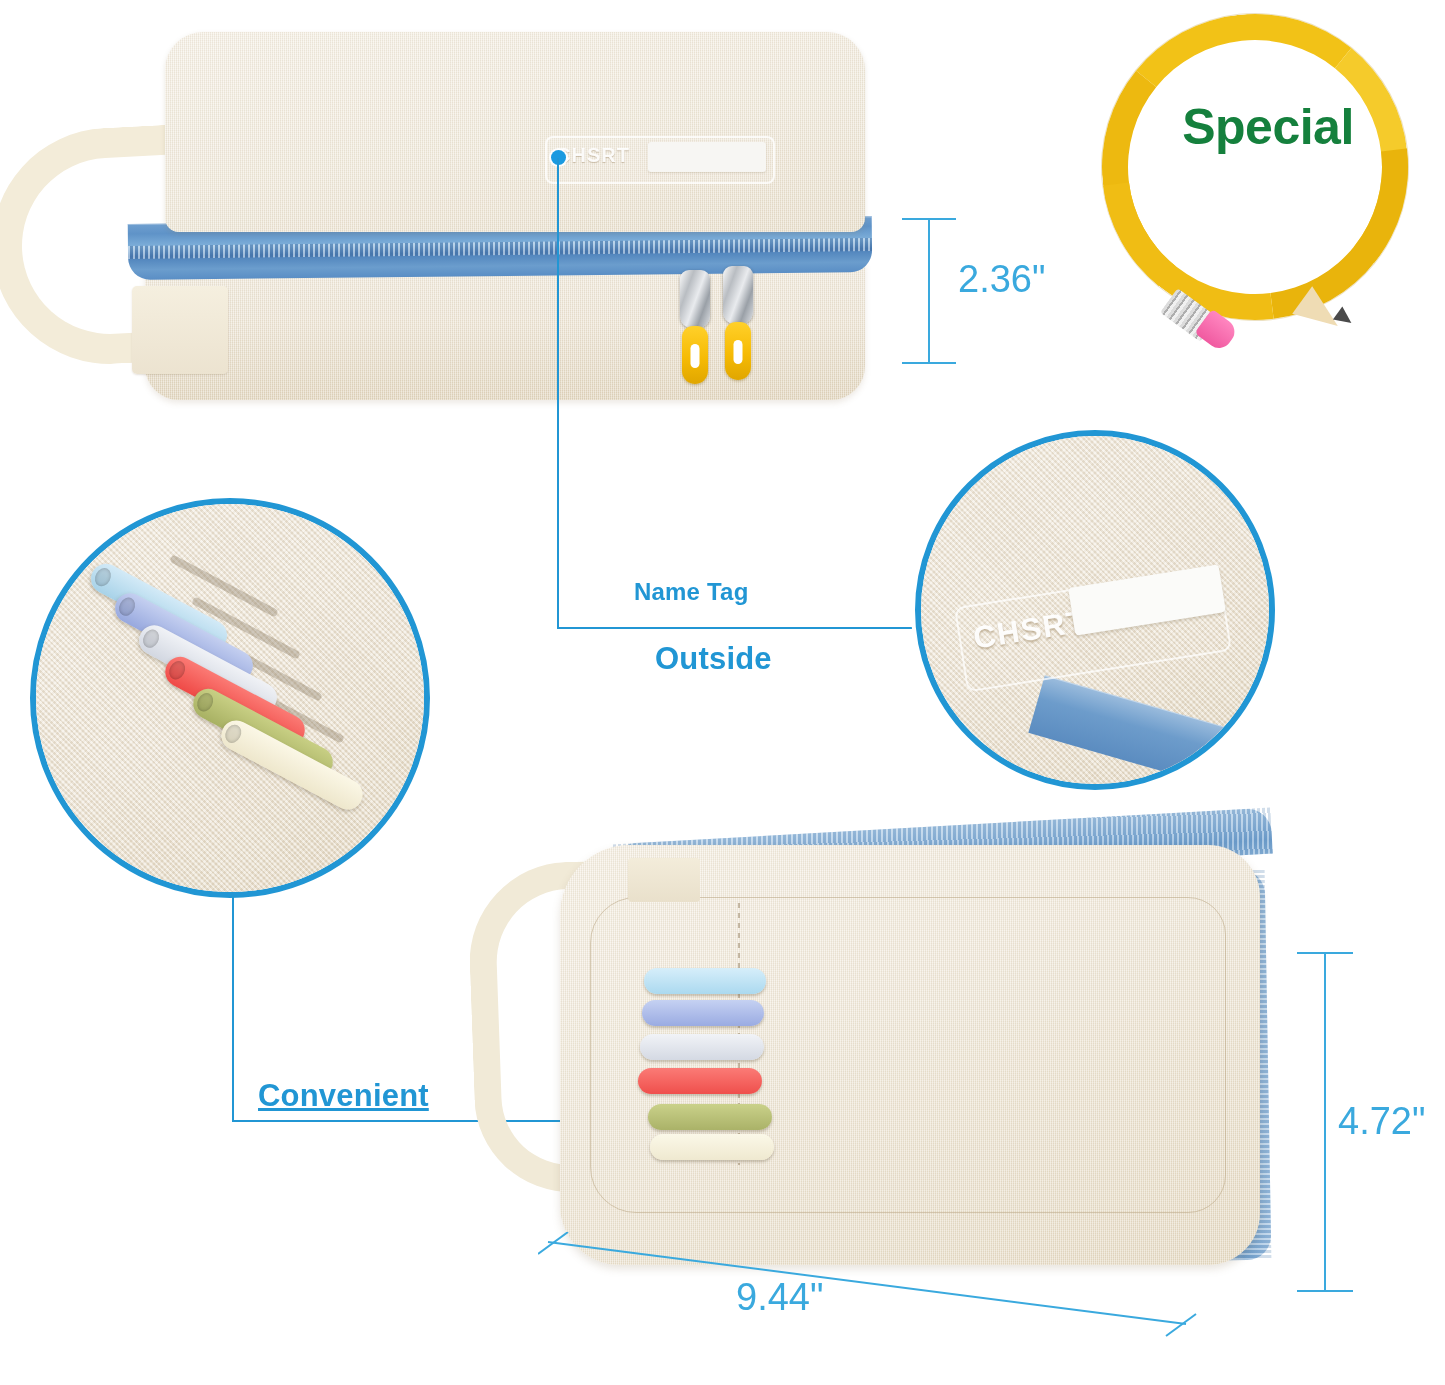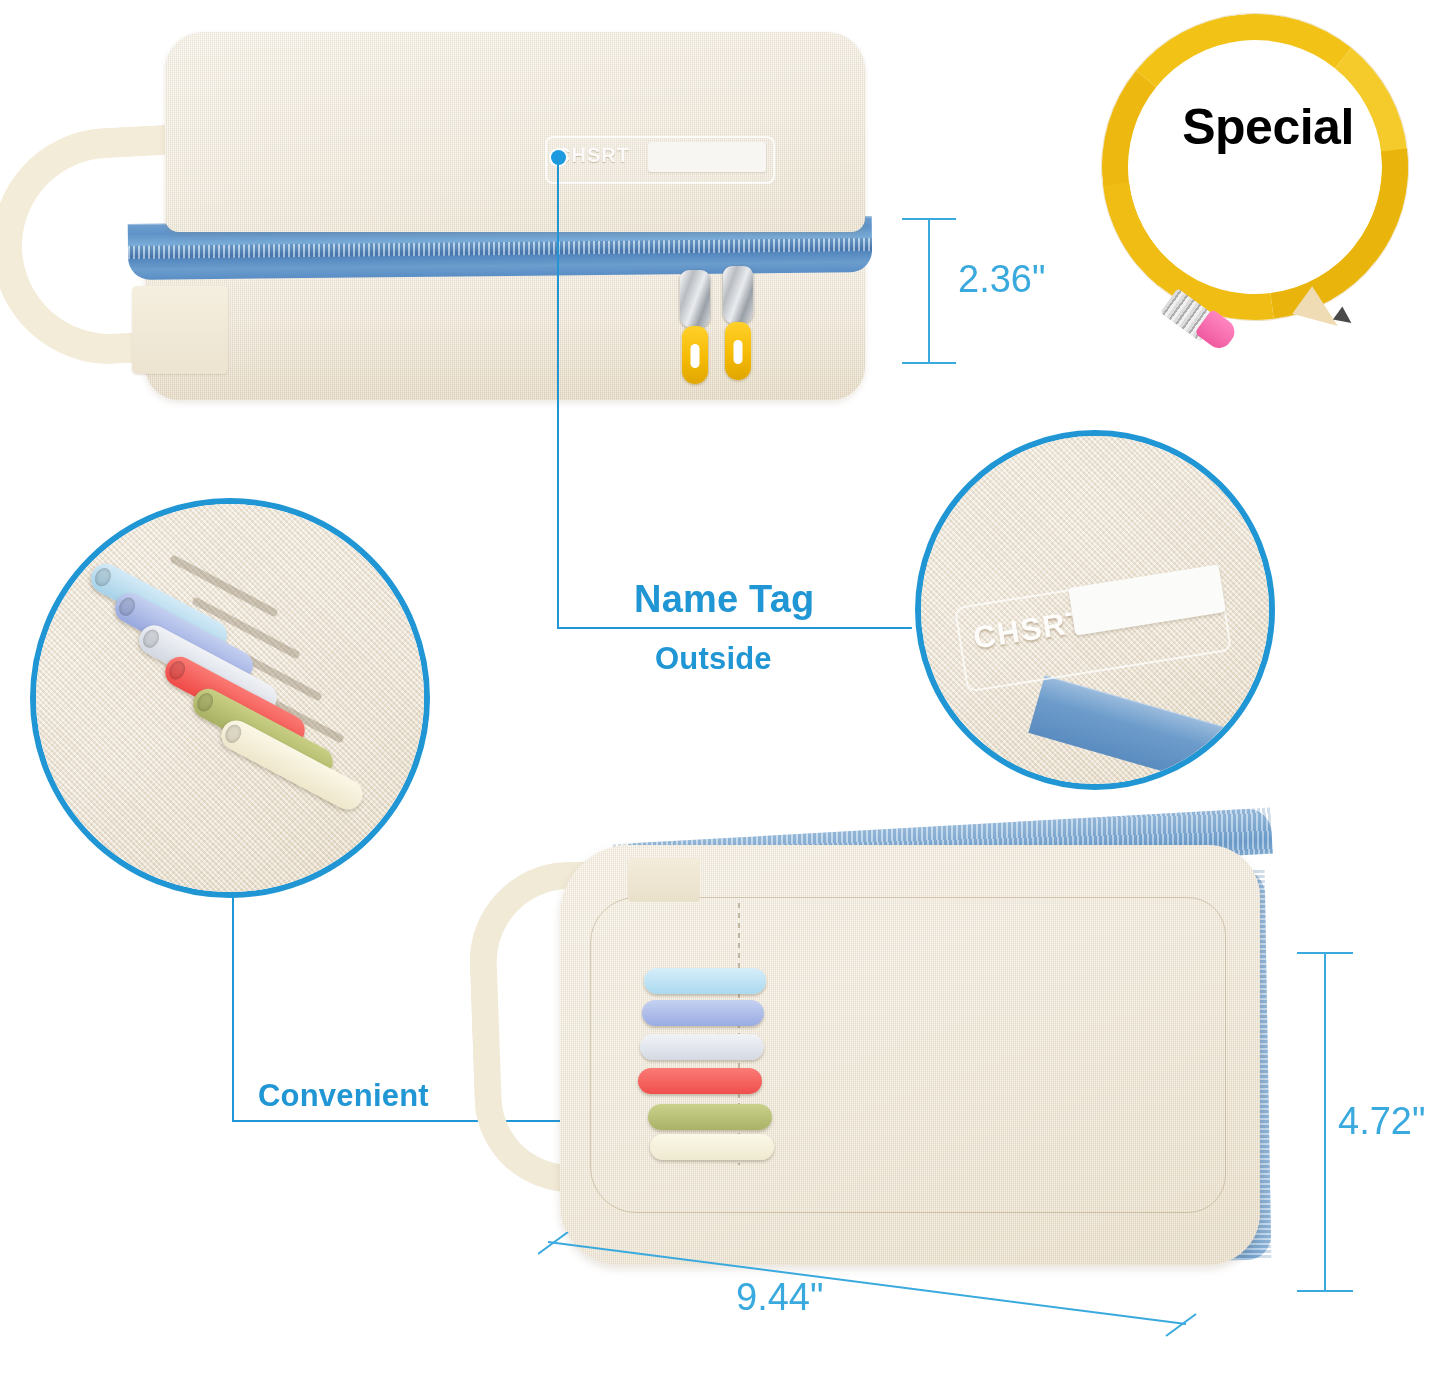--- a/index.html
+++ b/index.html
@@ -301,21 +301,21 @@
   #tip-lead {
     position:absolute; left: 276px; top: 306px; width: 0; height: 0;
     border-left: 17px solid #4a4a4a;
     border-top: 8px solid transparent;
     border-bottom: 8px solid transparent;
     transform: rotate(36deg);
   }
   #badge-text {
     position:absolute; left: 58px; top: 96px; width: 300px;
     text-align:center;
-    color:#000000;
+    color:#15803d;
     font-size: 50px; font-weight: bold; line-height: 1.1;
     letter-spacing: -.5px;
     text-shadow: 0 2px 0 rgba(255,255,255,.9);
   }
 </style>
 </head>
 <body>
 
 <div id="stage">
 
@@ -371,21 +371,21 @@
     <div id="tip-lead"></div>
     <div id="badge-text">
       <div>Special</div>
     </div>
   </div>
 
   <div class="cdot" style="left:551px; top:150px;"></div>
   <div class="cline" style="left:557px; top:158px; width:2px; height:470px;"></div>
   <div class="cline" style="left:557px; top:627px; width:360px; height:2px;"></div>
 
-  <div class="abs blue-text" style="left:634px; top:578px; font-size:38px;">Name Tag</div>
+  <div class="abs blue-text" style="left:634px; top:578px; font-size:24px;">Name Tag</div>
   <div class="abs blue-text" style="left:655px; top:641px; font-size:31px;">Outside</div>
 
   <div class="abs detail-circle" id="circ-tag">
     <div class="circ-bg"></div>
     <div class="circ-tex"></div>
     <div id="ct-zip"></div>
     <div id="ct-plate"></div>
     <div id="ct-word">CHSRT</div>
     <div id="ct-strip"></div>
   </div>
@@ -404,21 +404,21 @@
     <div class="pencap" style="left:96px;  top:150px; width:152px; transform:rotate(28deg); background:linear-gradient(180deg,#f0f2f6,#d2d7e1);"></div>
     <div class="pencap" style="left:122px; top:182px; width:154px; transform:rotate(28deg); background:linear-gradient(180deg,#fb7a74,#ef4a47);"></div>
     <div class="pencap" style="left:150px; top:214px; width:154px; transform:rotate(28deg); background:linear-gradient(180deg,#c8cf84,#a8b163);"></div>
     <div class="pencap" style="left:178px; top:246px; width:156px; transform:rotate(28deg); background:linear-gradient(180deg,#fbf7e6,#eee7cc);"></div>
   </div>
 
   <div class="cline" style="left:232px; top:896px; width:2px; height:226px;"></div>
   <div class="cline" style="left:232px; top:1120px; width:440px; height:2px;"></div>
   <div class="cdot" style="left:664px; top:1114px;"></div>
 
-  <div class="abs blue-text" style="left:258px; top:1078px; font-size:31px;">Convenient</div>
+  <div class="abs blue-text" style="left:258px; top:1078px; font-size:31px;text-decoration:underline;">Convenient</div>
 
   <div class="abs" style="left:0;top:0;width:1445px;height:1385px;pointer-events:none;">
 
     <div class="abs" id="b-handle"></div>
 
     <div class="abs" id="b-zip">
       <div class="zip-dots"></div>
     </div>
     <div class="abs" id="b-zip-r">
       <div class="zip-dots vert"></div>

